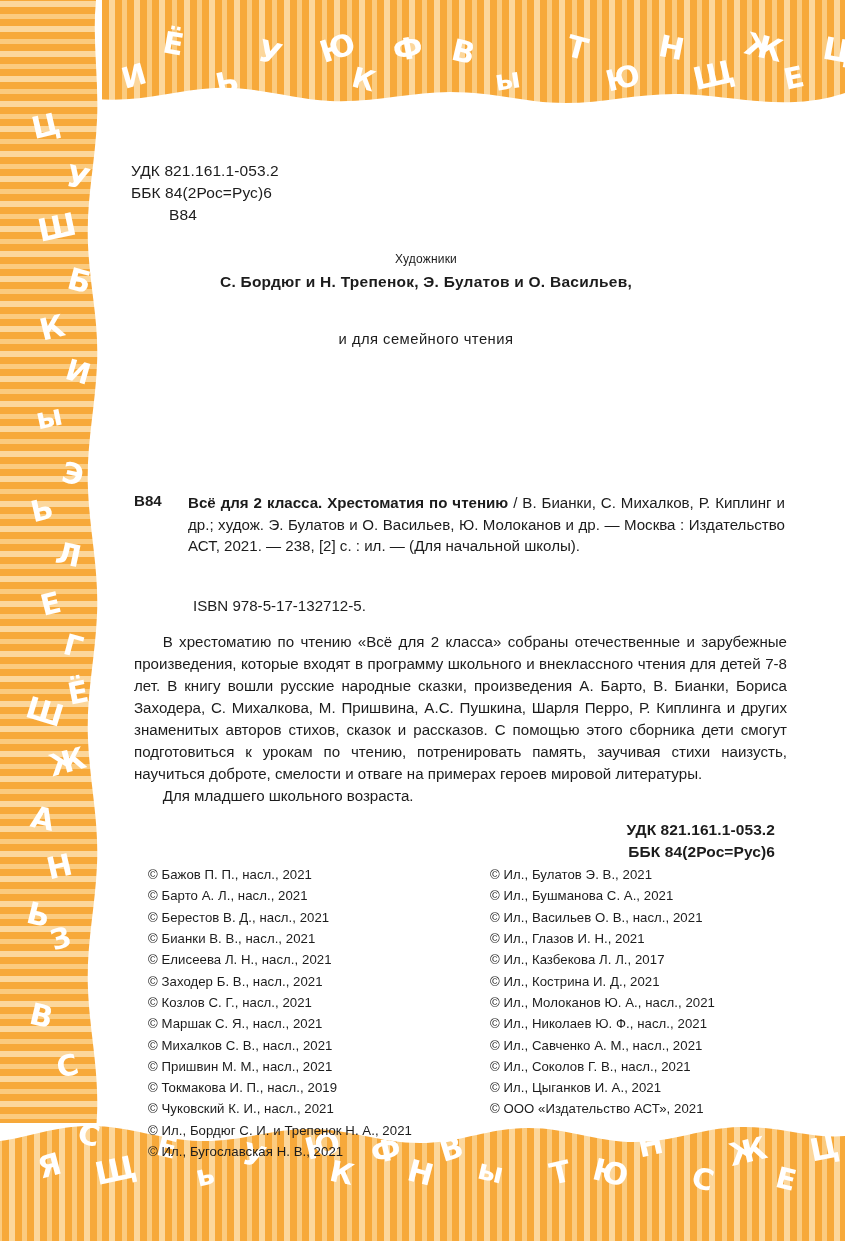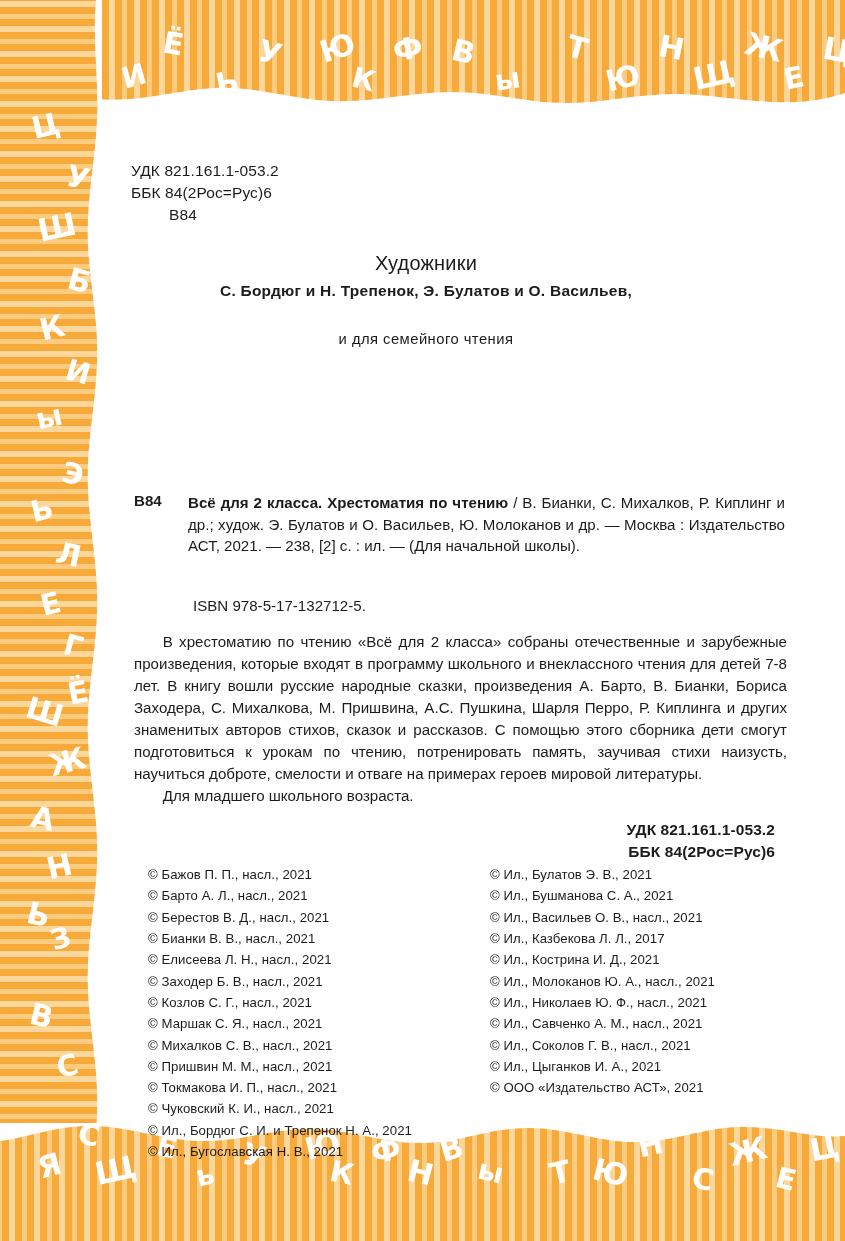--- a/index.html
+++ b/index.html
@@ -56,21 +56,21 @@
   .udk-block{
     position:absolute;left:131px;top:160px;
     font-size:15.5px;line-height:1.42;letter-spacing:.1px;
   }
   .udk-block .ln3{padding-left:38px;}
 
   .artists{
     position:absolute;left:96px;top:252px;width:660px;
     text-align:center;
   }
-  .artists .cap{font-size:20px;letter-spacing:.2px;}
+  .artists .cap{font-size:12px;letter-spacing:.2px;}
   .artists .nm{font-size:15.5px;font-weight:bold;letter-spacing:.25px;margin-top:5px;line-height:1.42;}
 
   .purpose{
     position:absolute;left:96px;top:328px;width:660px;
     text-align:center;font-size:14.8px;line-height:1.52;letter-spacing:.45px;
   }
 
   .cip{
     position:absolute;left:134px;top:490px;width:651px;
     font-size:15.1px;line-height:1.43;text-align:justify;
@@ -226,29 +226,30 @@
         <div>© Бажов П. П., насл., 2021</div>
         <div>© Барто А. Л., насл., 2021</div>
         <div>© Берестов В. Д., насл., 2021</div>
         <div>© Бианки В. В., насл., 2021</div>
         <div>© Елисеева Л. Н., насл., 2021</div>
         <div>© Заходер Б. В., насл., 2021</div>
         <div>© Козлов С. Г., насл., 2021</div>
         <div>© Маршак С. Я., насл., 2021</div>
         <div>© Михалков С. В., насл., 2021</div>
         <div>© Пришвин М. М., насл., 2021</div>
-        <div>© Токмакова И. П., насл., 2021</div>
+        <div>© Токмакова И. П., насл., 2019</div>
         <div>© Чуковский К. И., насл., 2021</div>
         <div>© Ил., Бордюг С. И. и Трепенок Н. А., 2021</div>
         <div>© Ил., Бугославская Н. В., 2021</div>
       </div>
     <div class="col col-right" id="col-right">
         <div>© Ил., Булатов Э. В., 2021</div>
         <div>© Ил., Бушманова С. А., 2021</div>
         <div>© Ил., Васильев О. В., насл., 2021</div>
+        <div>© Ил., Глазов И. Н., 2021</div>
         <div>© Ил., Казбекова Л. Л., 2017</div>
         <div>© Ил., Кострина И. Д., 2021</div>
         <div>© Ил., Молоканов Ю. А., насл., 2021</div>
         <div>© Ил., Николаев Ю. Ф.,  насл., 2021</div>
         <div>© Ил., Савченко А. М., насл., 2021</div>
         <div>© Ил., Соколов Г. В., насл., 2021</div>
         <div>© Ил., Цыганков И. А., 2021</div>
         <div>© ООО «Издательство АСТ», 2021</div>
       </div>
   </div>

